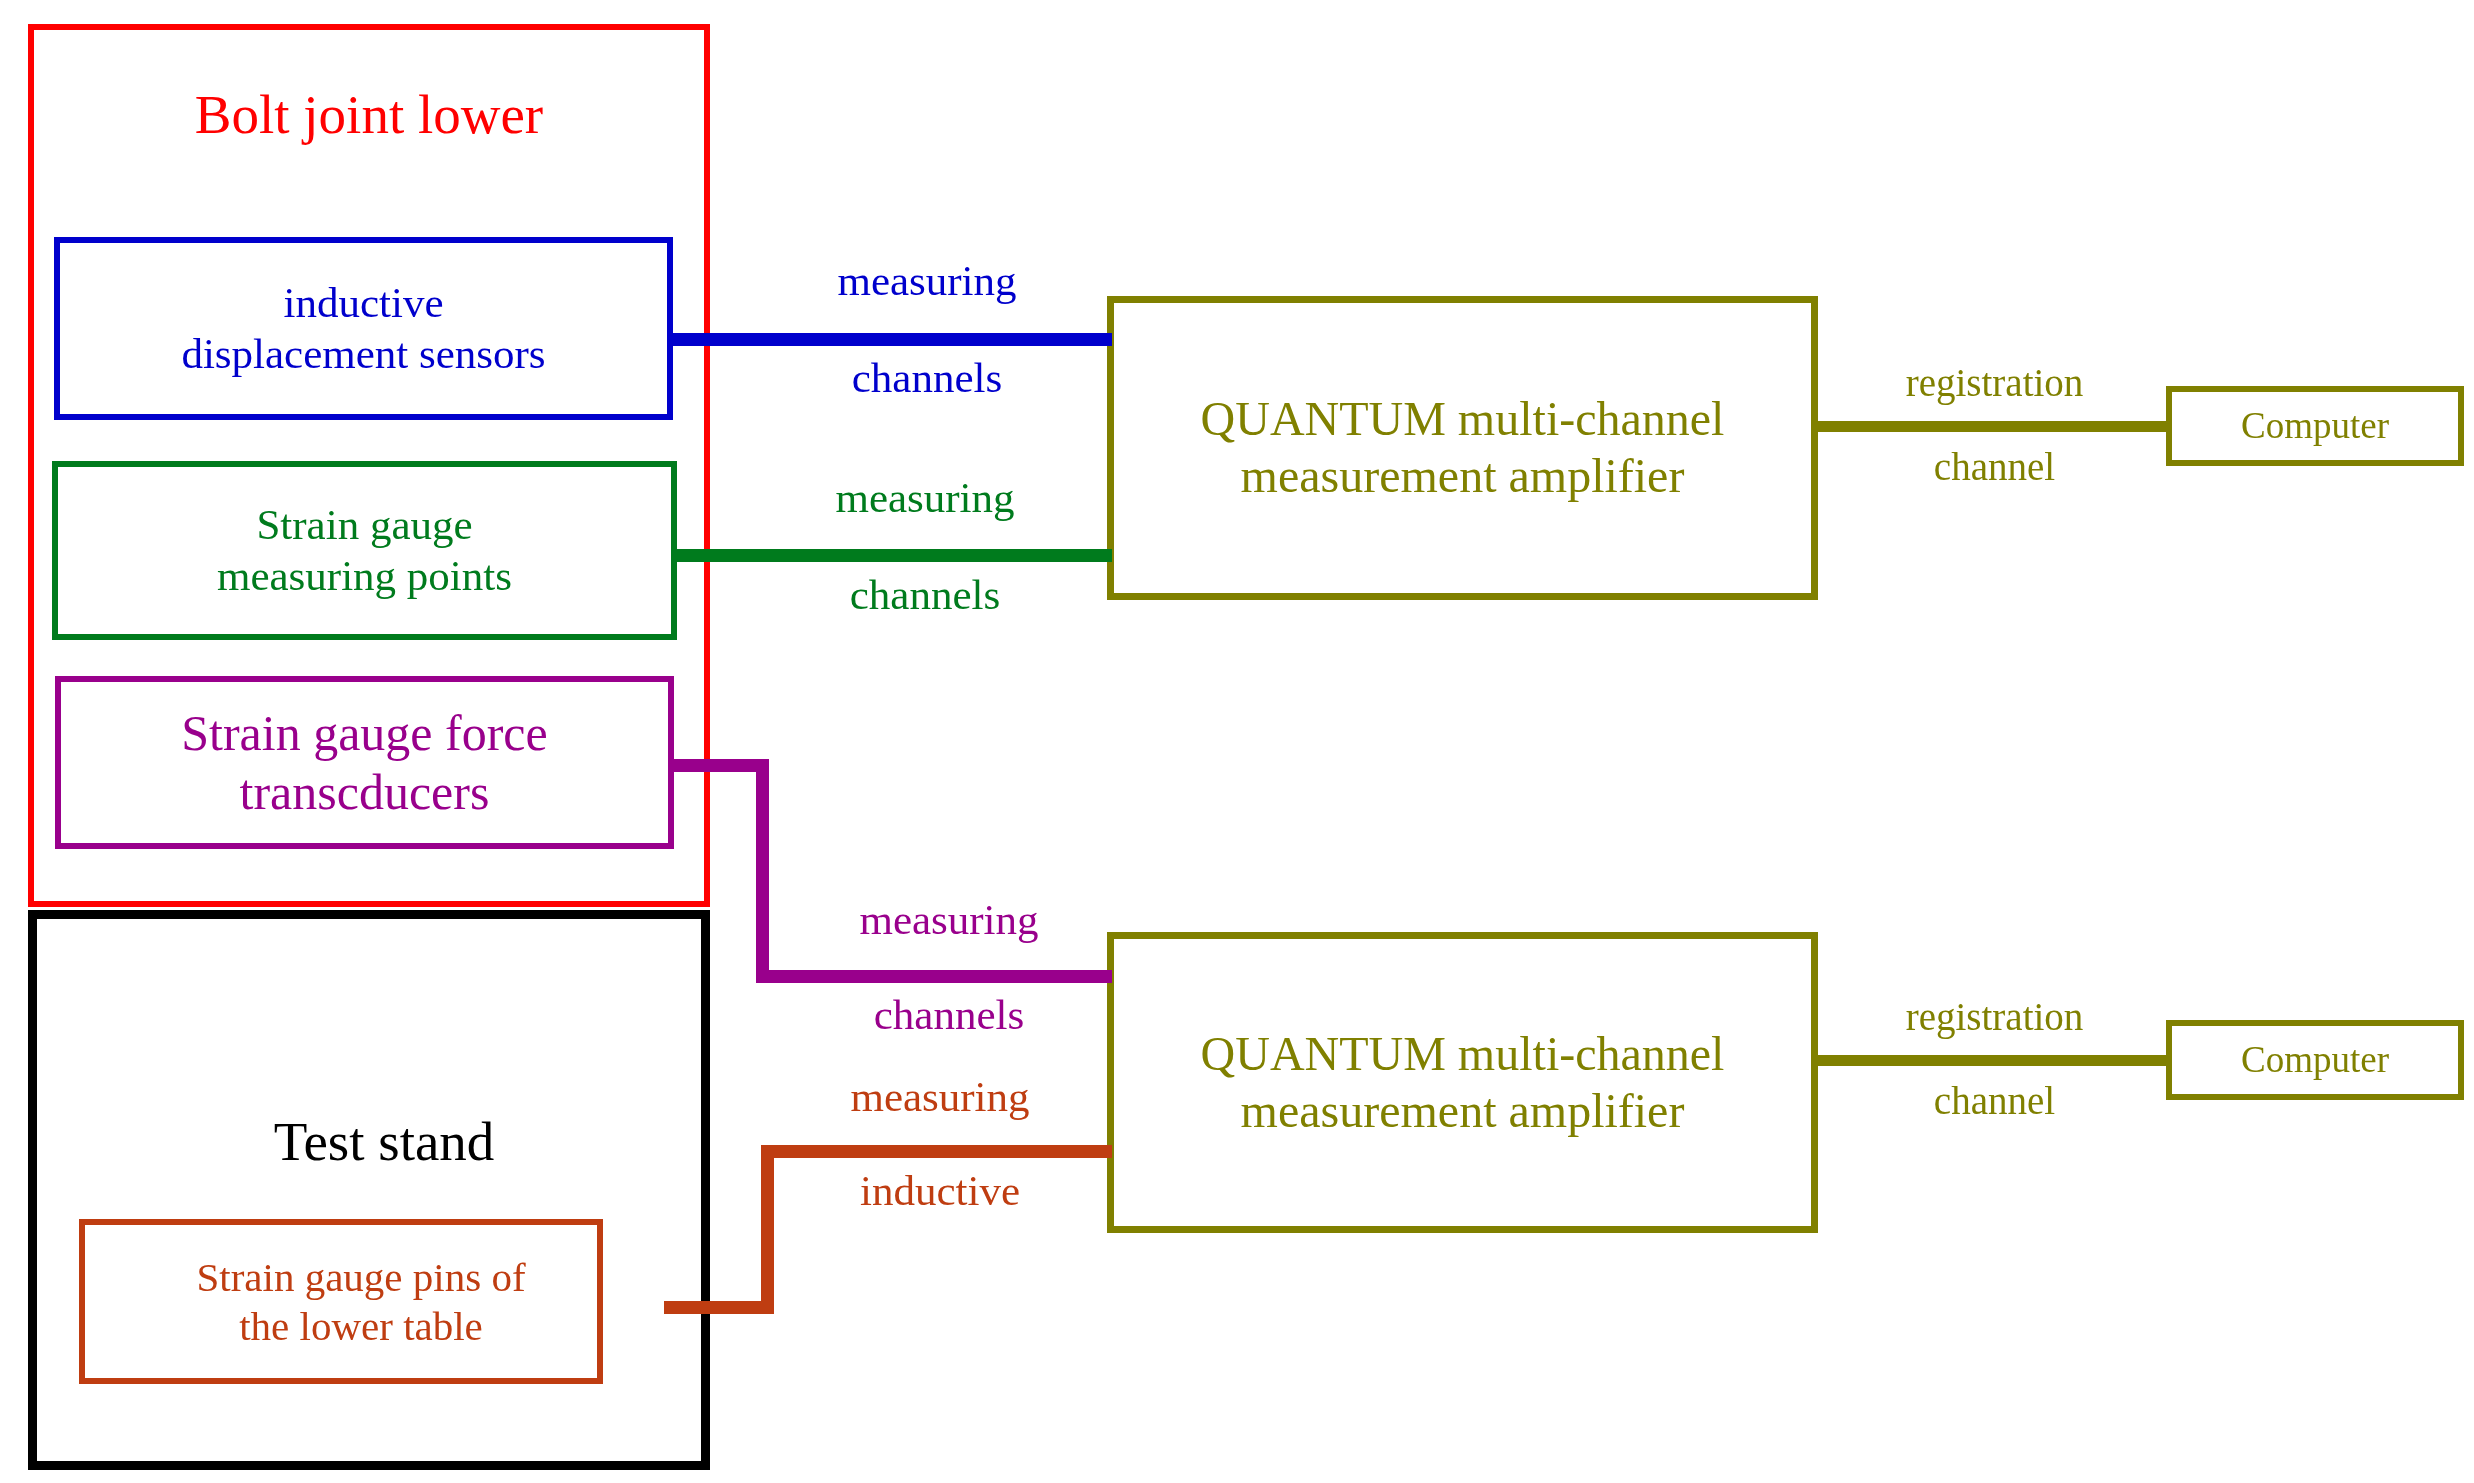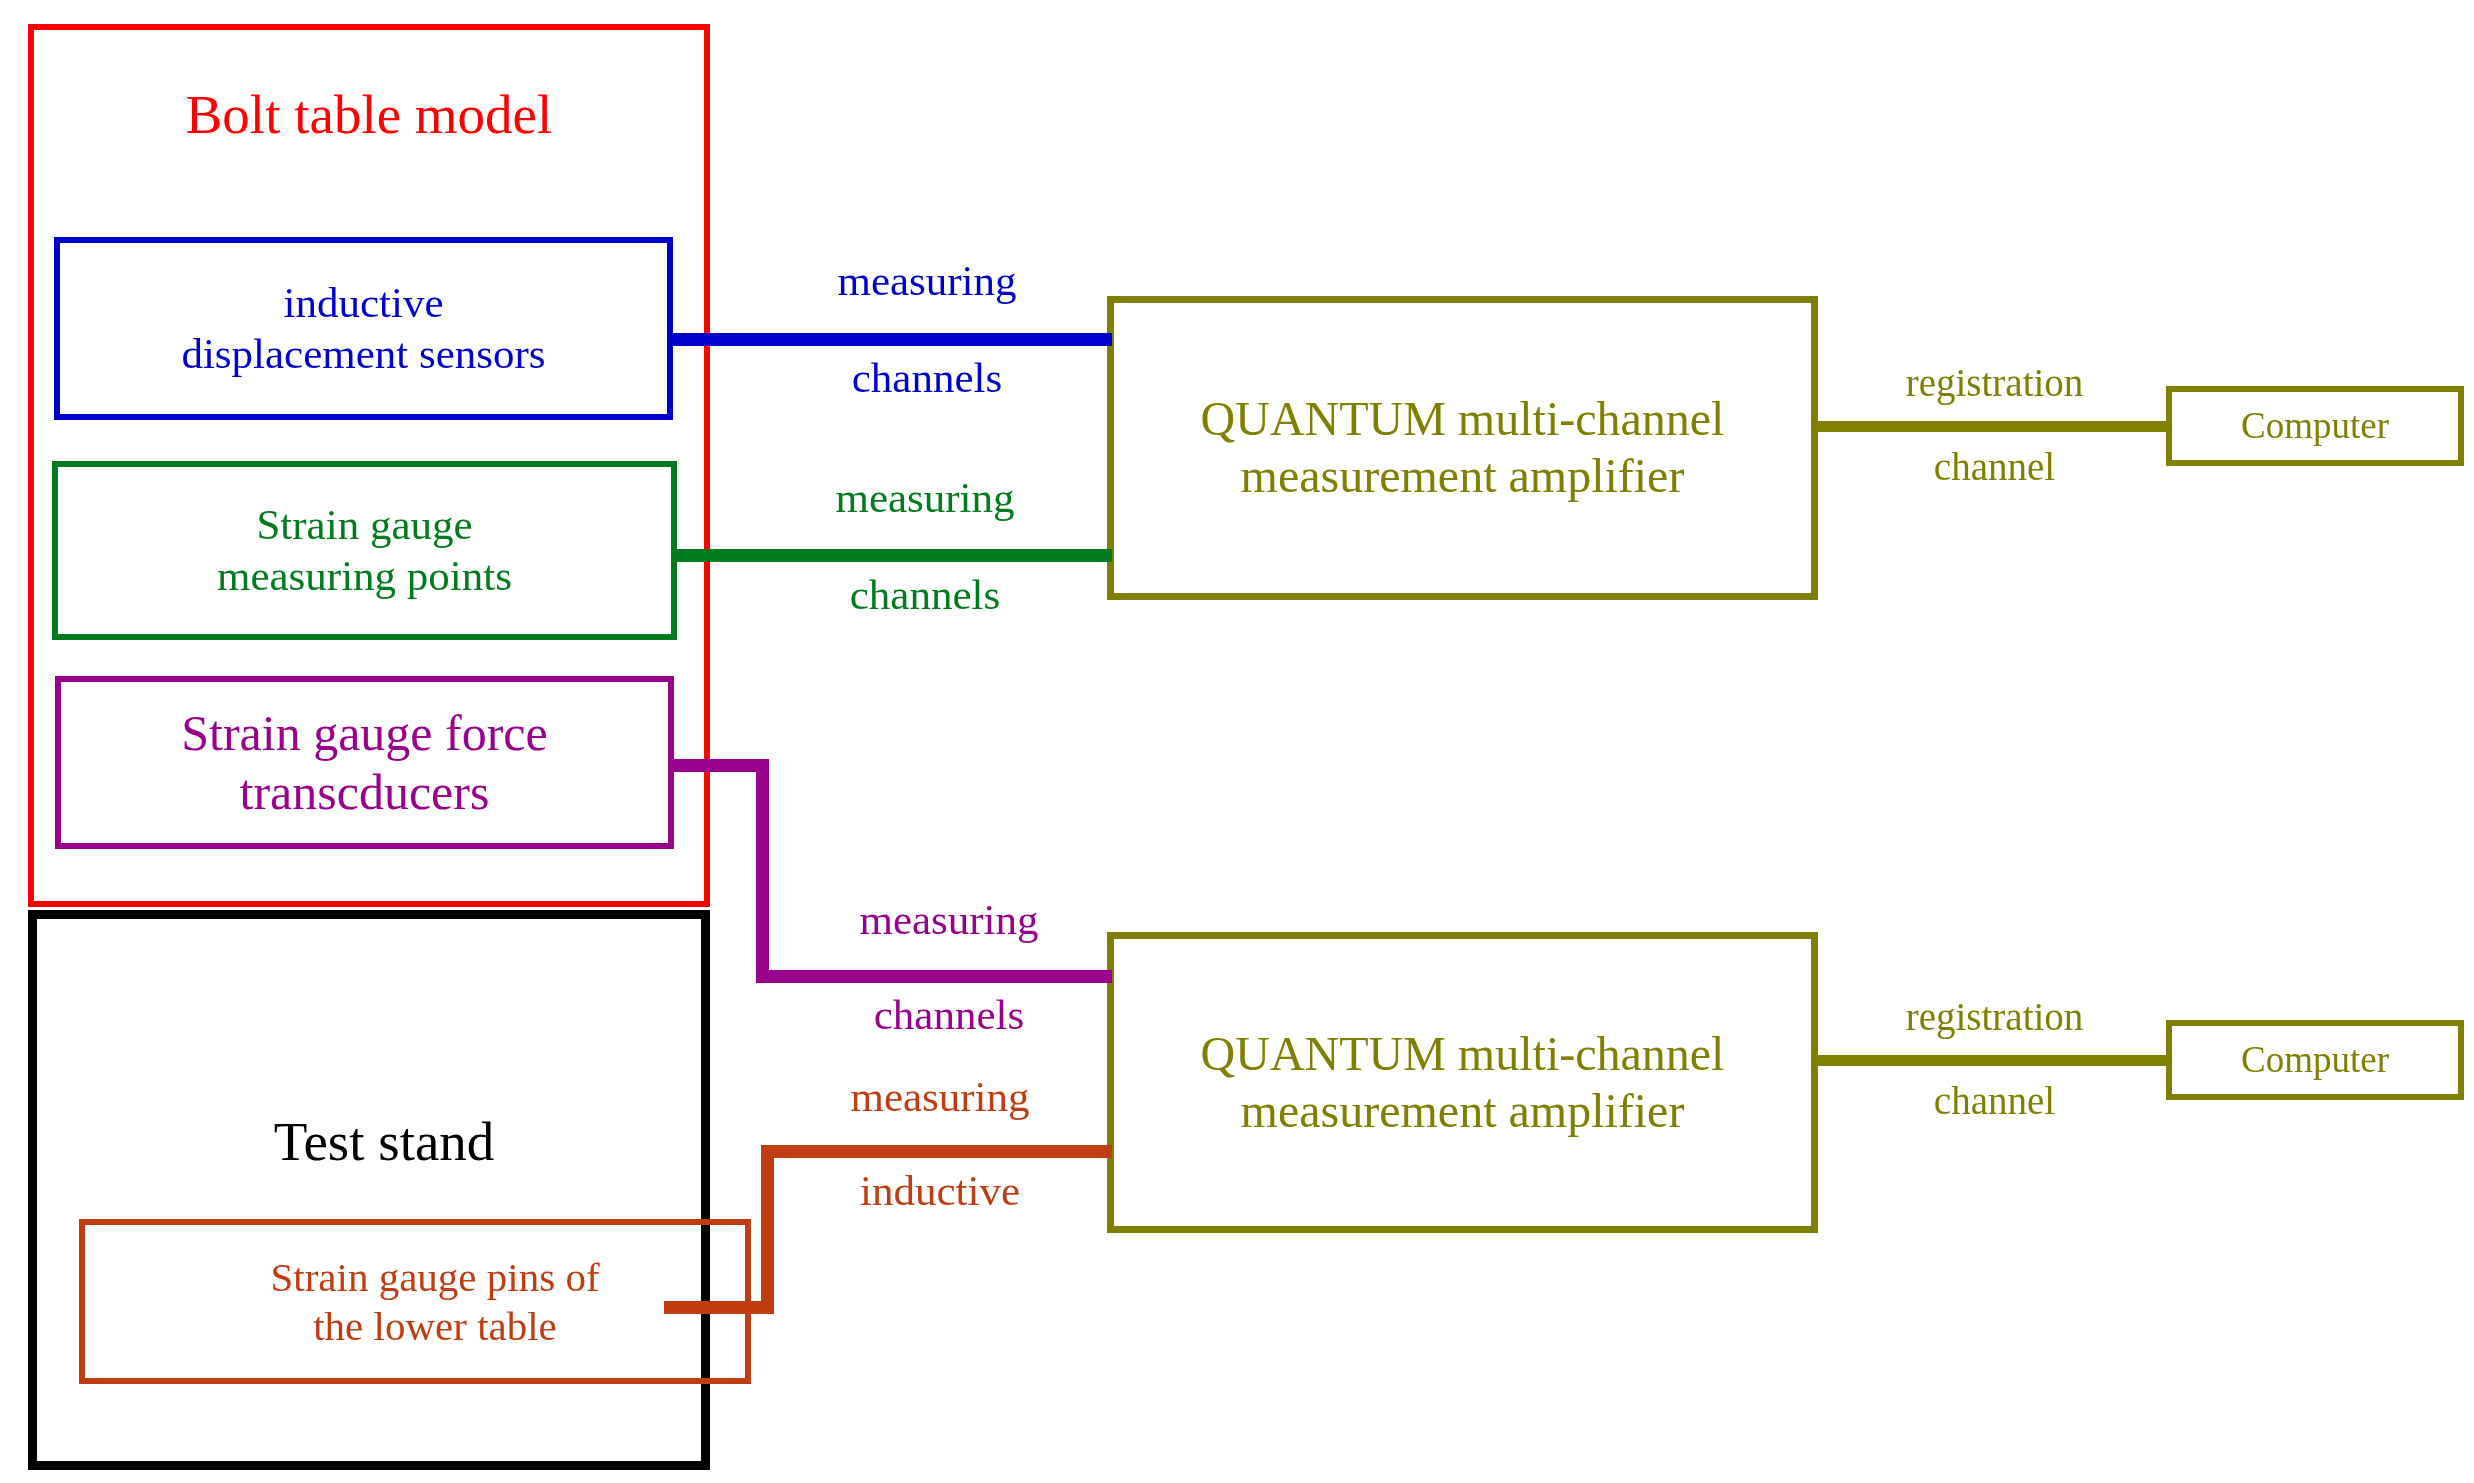--- a/index.html
+++ b/index.html
@@ -74,21 +74,21 @@
   
   #group-bolt      { left: 28px;   top: 24px;   width: 682px;  height: 883px; }
   #group-test      { left: 28px;   top: 910px; width: 682px;  height: 560px;  }
 
   #title-bolt      { left: 28px;   top: 83px;  width: 682px;  font-size: 55px; }
   #title-test      { left: 28px;   top: 1110px; width: 682px;  font-size: 55px; }
 
   #box-inductive   { left: 54px;   top: 237px;  width: 619px;  height: 183px; font-size: 43px; }
   #box-straingauge { left: 52px;   top: 461px;  width: 625px;  height: 179px; font-size: 43px; }
   #box-force       { left: 55px;   top: 676px;  width: 619px;  height: 173px; font-size: 50px; }
-  #box-pins        { left: 79px;  top: 1219px; width: 672px;  height: 165px; font-size: 41px; padding-left: 40px; }
+  #box-pins        { left: 79px;  top: 1219px; width: 524px;  height: 165px; font-size: 41px; padding-left: 40px; }
 
   #box-quantum-1   { left: 1107px; top: 296px;  width: 711px;  height: 304px; font-size: 48px; }
   #box-quantum-2   { left: 1107px; top: 932px; width: 711px;  height: 301px; font-size: 48px; }
   #box-computer-1  { left: 2166px; top: 386px;  width: 298px;  height: 80px; font-size: 37px; }
   #box-computer-2  { left: 2166px; top: 1020px; width: 298px;  height: 80px; font-size: 37px; }
 
   
   #conn-blue       { left: 673px;  top: 333px;  width: 439px;  height: 12.7px; }
   #conn-green      { left: 676px;  top: 549px;  width: 436px;  height: 12.7px; }
 
@@ -122,21 +122,21 @@
   .two-line { white-space: pre-line; }
 </style>
 </head>
 <body>
 
 <div id="stage">
 
   <div class="grp b-red" id="group-bolt"></div>
   <div class="grp b-black" id="group-test"></div>
 
-  <div class="grp-title c-red" id="title-bolt">Bolt table model</div>
+  <div class="grp-title c-red" id="title-bolt">Bolt joint lower</div>
   <div class="grp-title c-black" id="title-test">Test stand</div>
 
   <div class="box b-blue c-blue two-line" id="box-inductive">inductive
 displacement sensors</div>
 
   <div class="box b-green c-green two-line" id="box-straingauge">Strain gauge
 measuring points</div>
 
   <div class="box b-purple c-purple two-line" id="box-force">Strain gauge force
 transcducers</div>

